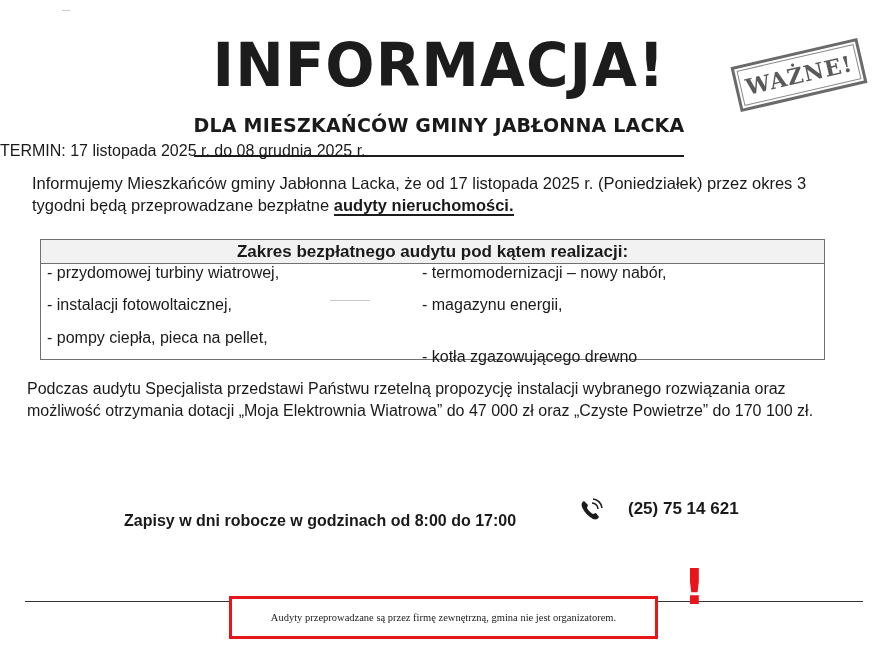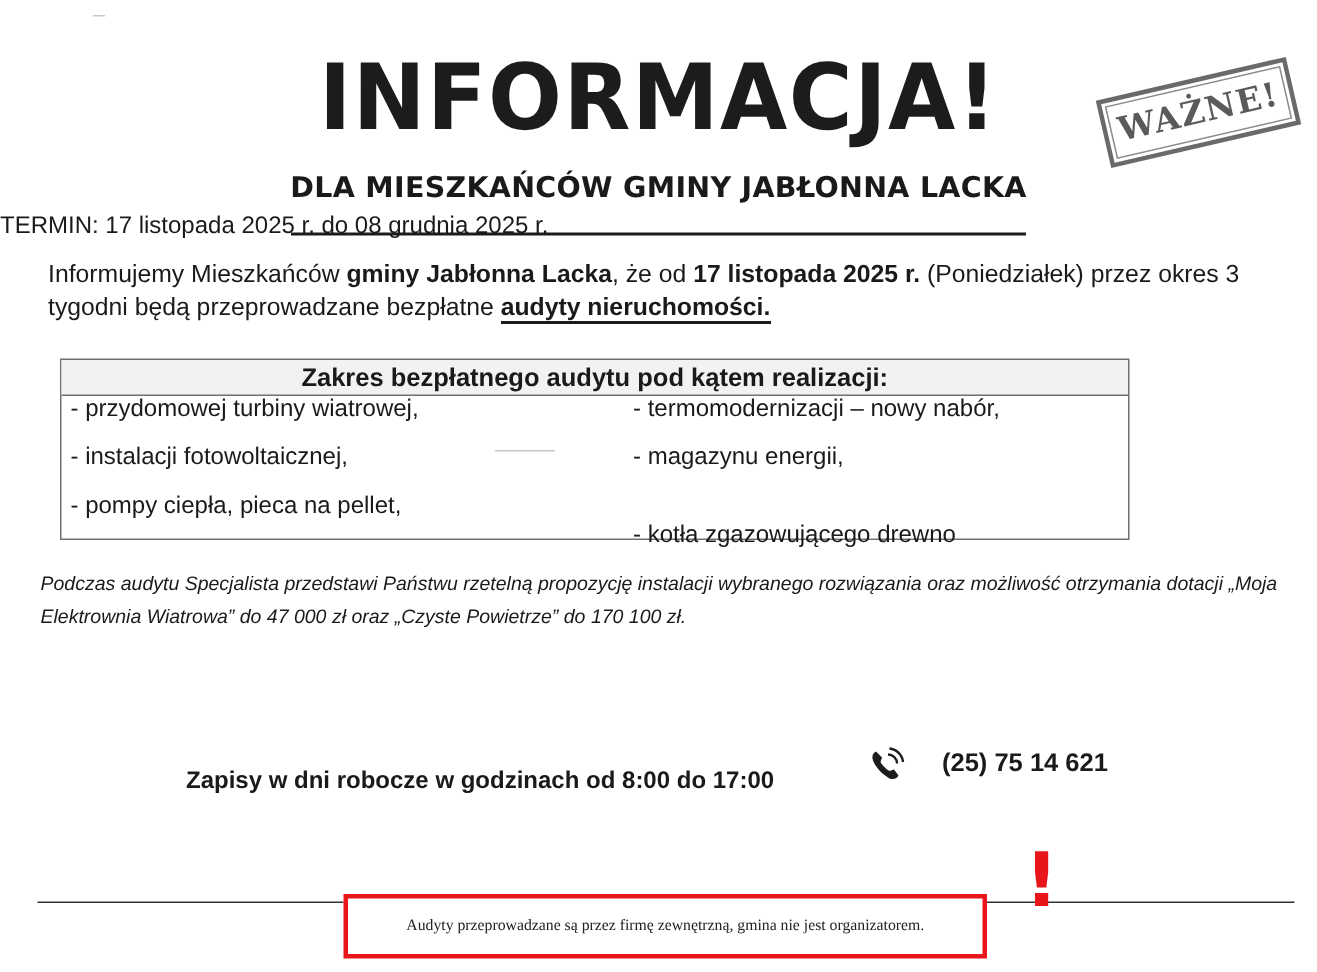--- a/index.html
+++ b/index.html
@@ -32,39 +32,39 @@
       border-bottom: 2px solid #1c1c1c; padding-bottom: 19px; letter-spacing: 0.2px;
     }
     .termin {
       position: absolute; left: 0; width: 878px; top: 142px; text-align: left;
       font-size: 16px;
     }
     .intro {
       position: absolute; left: 32px; width: 820px; top: 172px;
       font-size: 16.5px; line-height: 22px;
     }
-    .intro b { font-weight: bold; }
+    .intro b { font-weight: normal; }
     .intro .ul { font-weight: bold; border-bottom: 2px solid #1c1c1c; }
 
     .scope {
-      position: absolute; left: 40px; top: 239px; width: 713px; height: 121px;
+      position: absolute; left: 40px; top: 239px; width: 785px; height: 121px;
       border: 1px solid #707070;
     }
     .scope-head {
       height: 24px; border-bottom: 1px solid #707070; background: #f2f2f2;
       text-align: center; font-weight: bold; font-size: 17px; line-height: 23px;
     }
     .scope-grid { position: relative; }
     .scope-item {
       position: absolute; font-size: 16px; white-space: nowrap;
     }
 
     .para {
       position: absolute; left: 27px; width: 830px; top: 378px;
-      font-size: 13px; line-height: 22px; font-style: italic;
+      font-size: 16px; line-height: 22px;
     }
     .zapisy {
       position: absolute; left: 124px; top: 512px; font-weight: bold; font-size: 16px;
     }
     .phone-icon {
       position: absolute; left: 578px; top: 497px; width: 26px; height: 26px;
     }
     .phone {
       position: absolute; left: 628px; top: 499px; font-weight: bold; font-size: 17px;
     }

